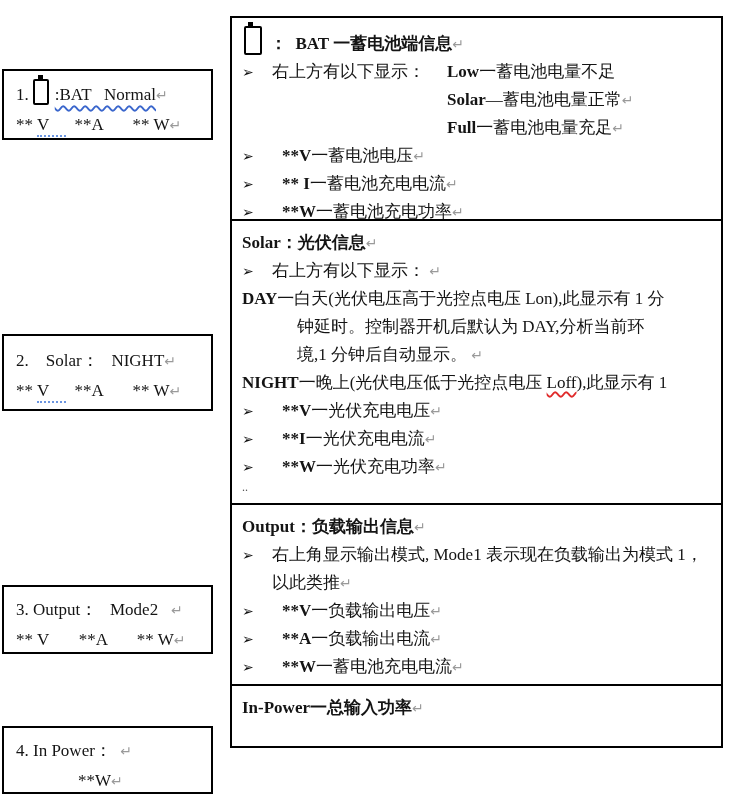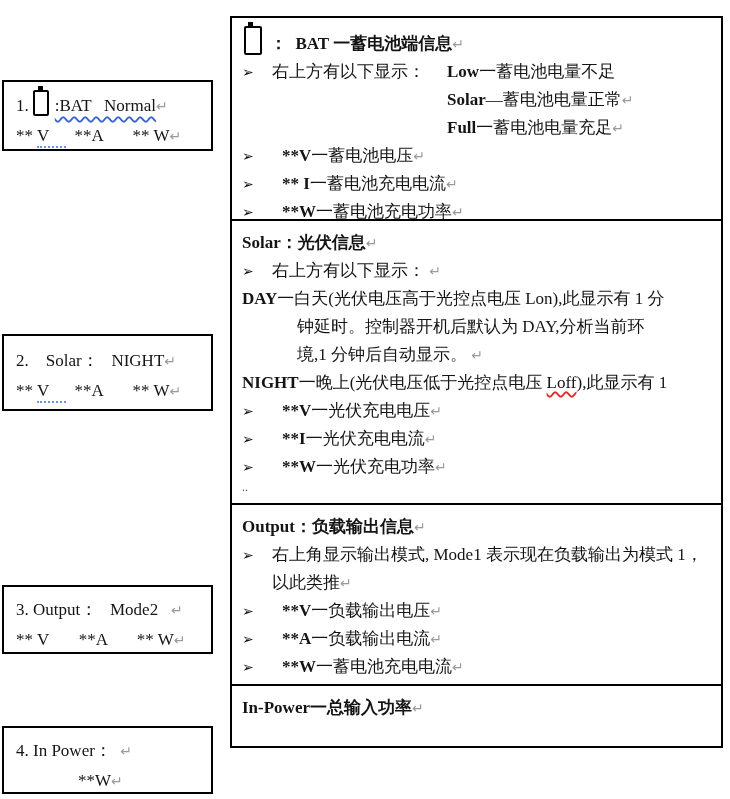--- a/index.html
+++ b/index.html
@@ -29,21 +29,21 @@
   .bat-icon::before{content:"";position:absolute;left:3px;top:-6px;width:5px;height:4px;background:#000;}
   .bat-icon.lg{width:14px;height:25px;vertical-align:-6px;margin:0 8px 0 2px;}
   .bat-icon.lg::before{left:2px;}
   .dots-row{line-height:12px;font-size:12px;color:#555;white-space:pre;}
 </style>
 </head>
 <body>
 
 <div class="canvas">
 
-  <div class="box lbox" style="top:80px;height:71px;">
+  <div class="box lbox" style="top:69px;height:71px;">
     <div class="lrow"><span>1.</span><span class="bat-icon"></span><span class="wavy">:BAT   Normal</span><span class="ret">↵</span></div>
     <div class="lrow"><span>** </span><span class="dotted">V    </span><span>  **A       ** W</span><span class="ret">↵</span></div>
   </div>
 
   <div class="box lbox" style="top:334px;height:77px;padding-top:10px;">
     <div class="lrow"><span>2.    Solar：   NIGHT</span><span class="ret">↵</span></div>
     <div class="lrow"><span>** </span><span class="dotted">V    </span><span>  **A       ** W</span><span class="ret">↵</span></div>
   </div>
 
   <div class="box lbox" style="top:585px;height:69px;">

